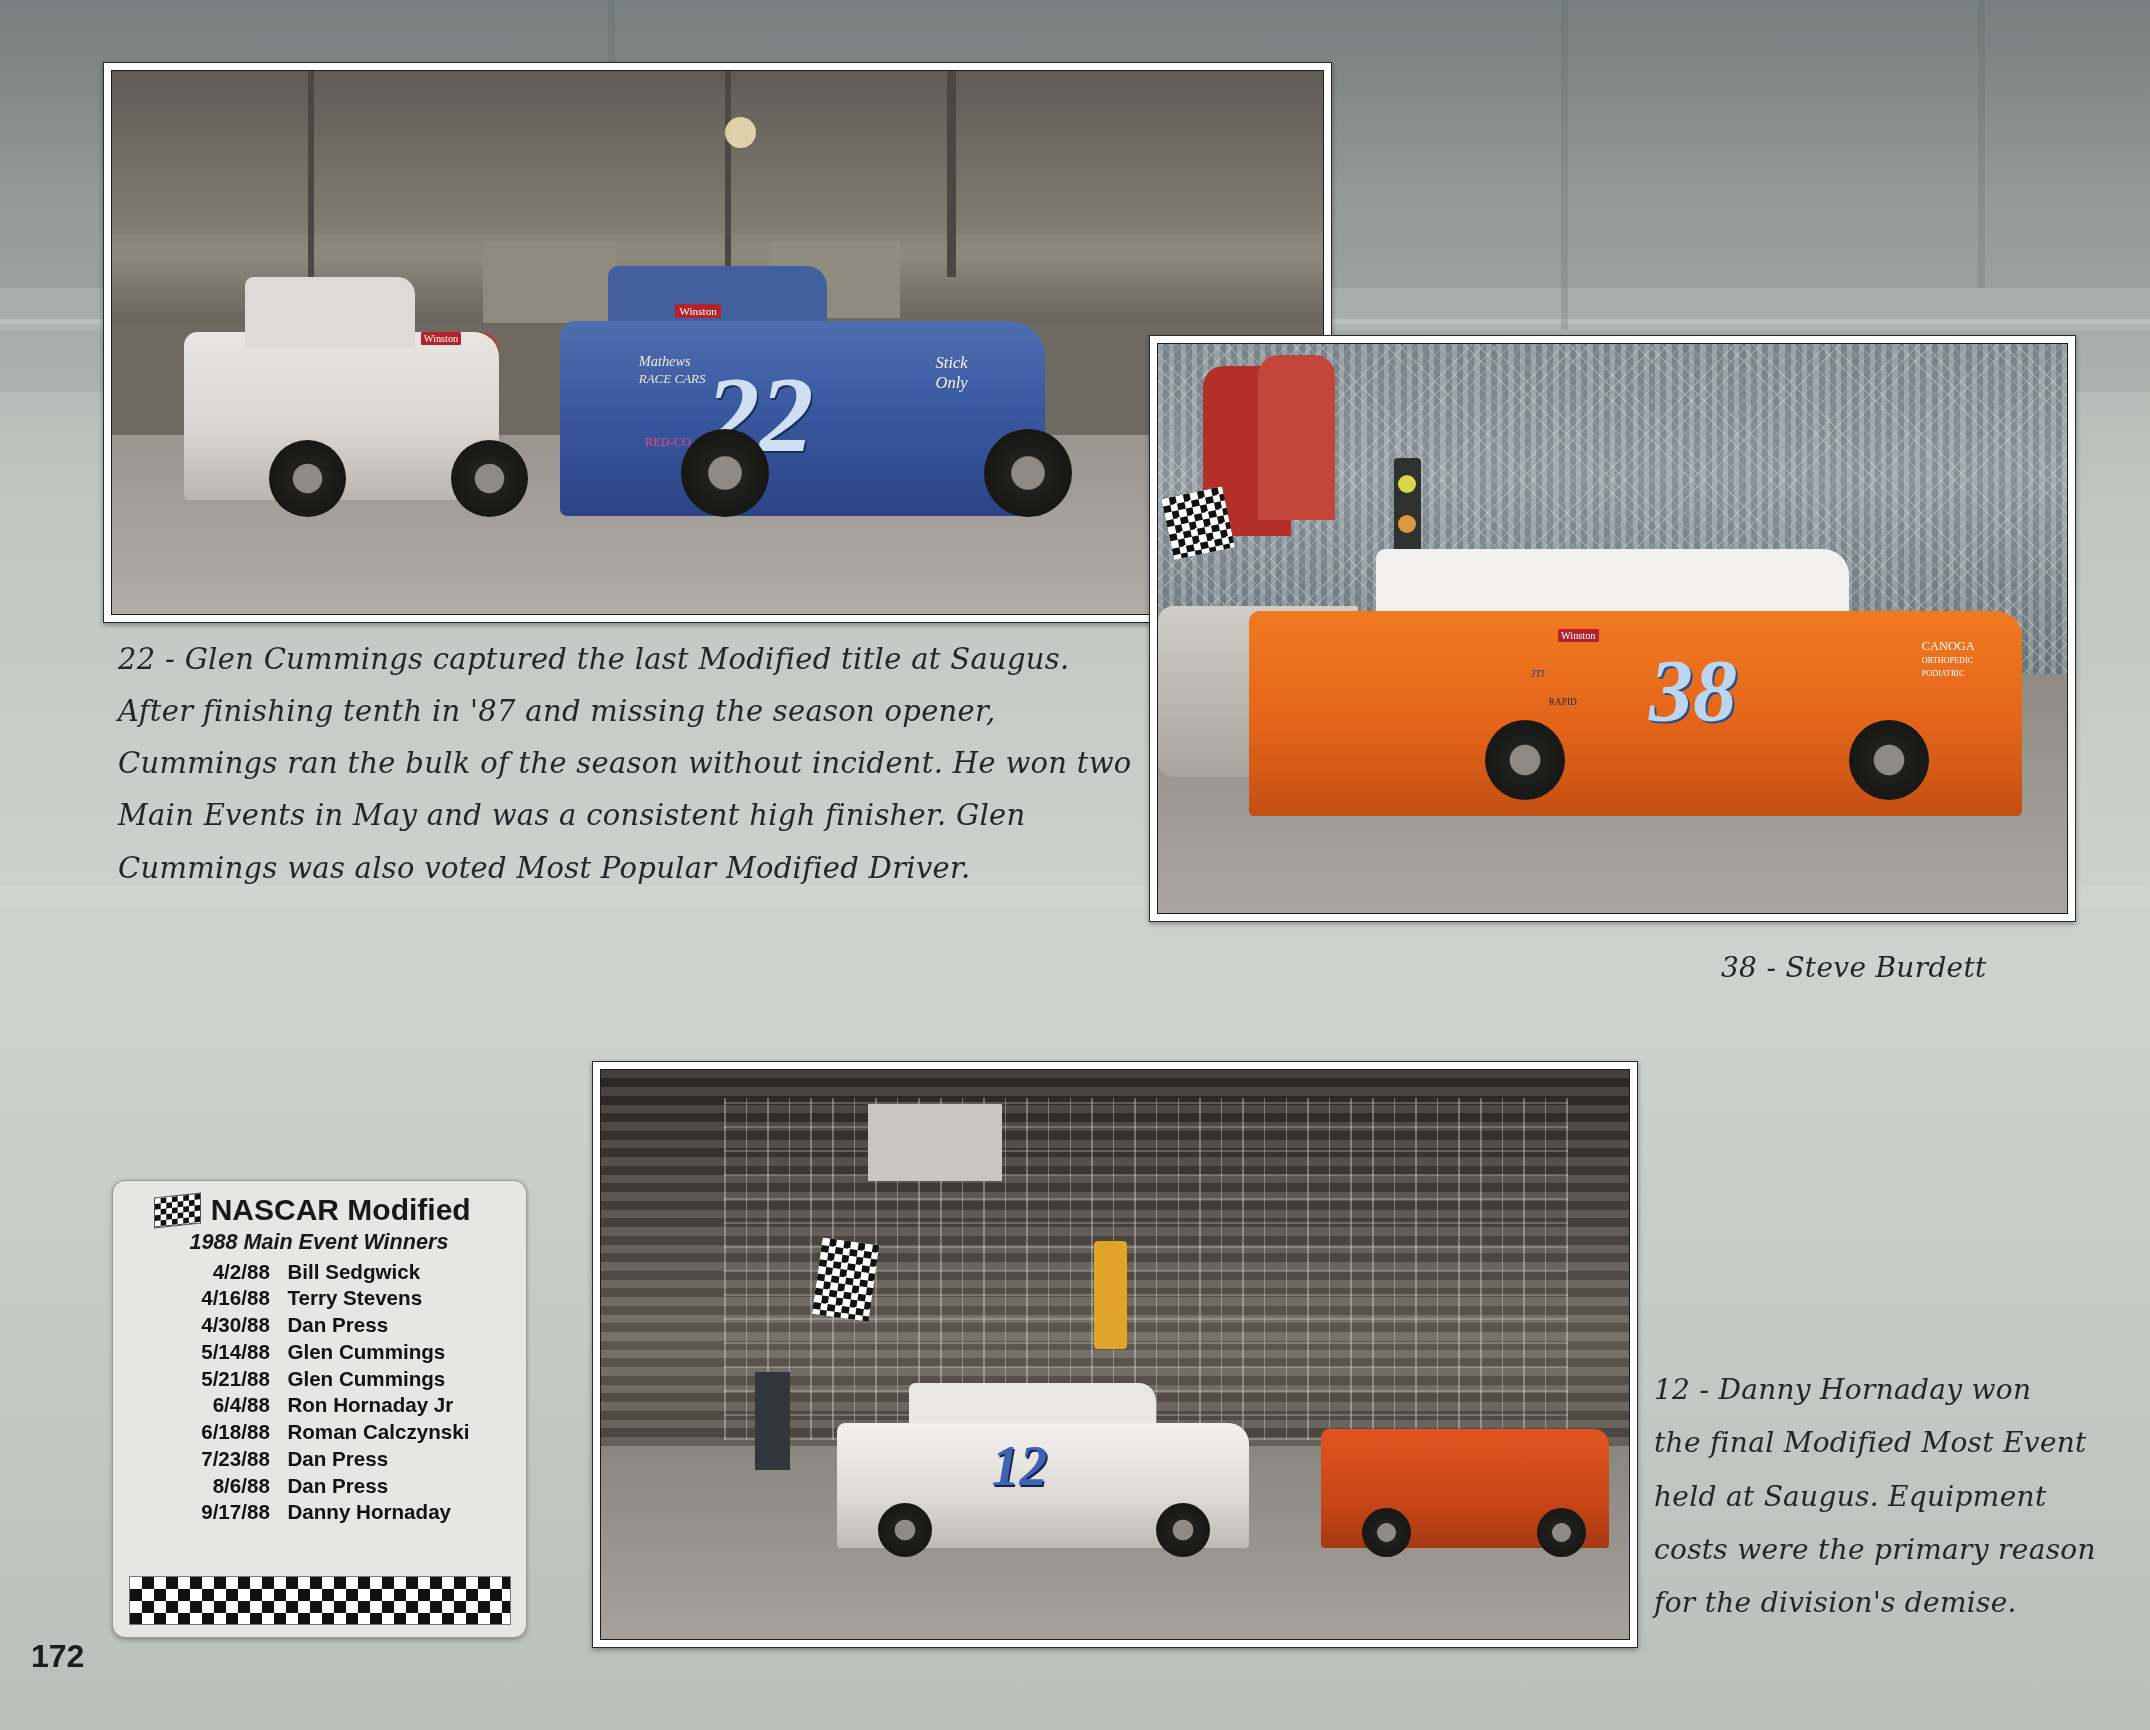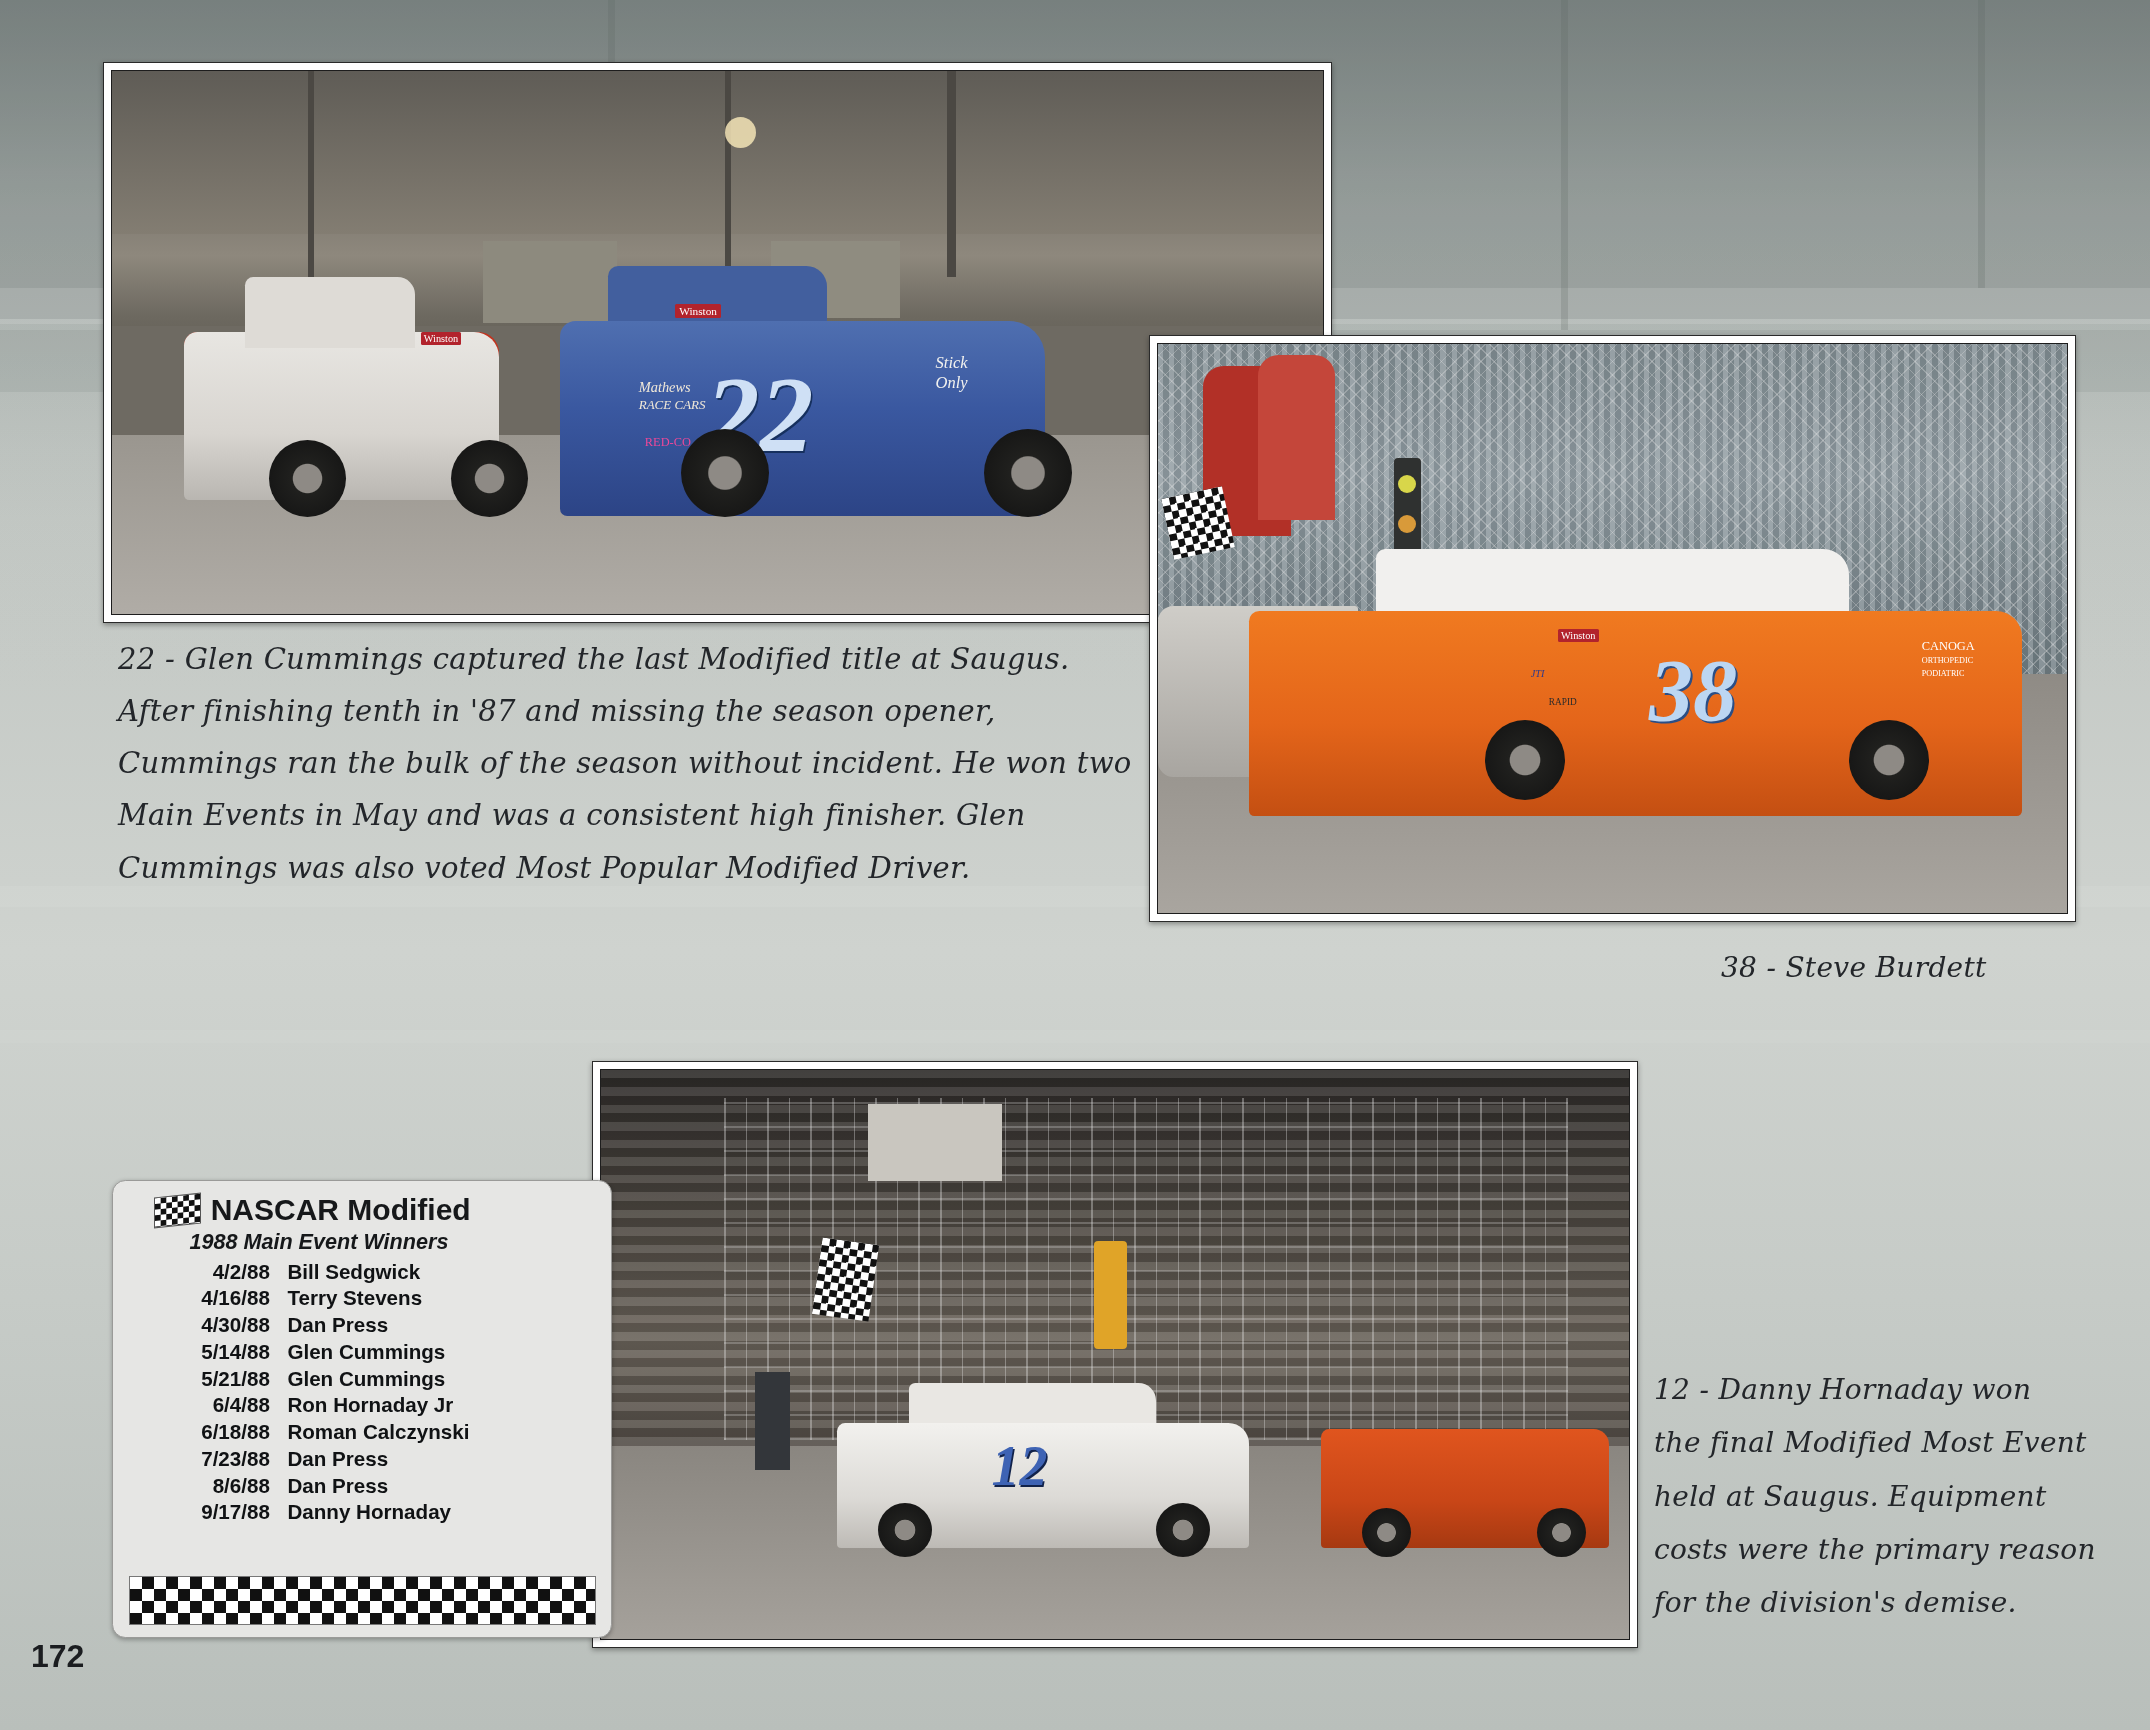--- a/index.html
+++ b/index.html
@@ -184,21 +184,21 @@
   #caption-22 { left: 118px; top: 636px; width: 1030px; font-size: 29px; }
   #caption-38 { left: 1721px; top: 945px; font-size: 28px; }
   #caption-12 { left: 1654px; top: 1326px; width: 469px; font-size: 28px; line-height: 1.72; margin-top: 40px; }
   .script p { margin: 0 0 5.2px 0; }
 
   
   #winners-panel {
     position: absolute;
     left: 112px;
     top: 1180px;
-    width: 500px;
+    width: 415px;
     height: 458px;
     background: #e6e6e4;
     border: 1px solid #9a9a98;
     border-radius: 13.4px;
     box-shadow: 0 1.5px 4.1px rgba(0,0,0,0.28);
     box-sizing: border-box;
     padding: 12.4px 14.4px 10.3px 14.4px;
   }
   .wp-head {
     display: flex;
@@ -297,21 +297,21 @@
 
       <div class="red-stripe"></div>
       <div class="white-car"></div>
       <div class="white-roof"></div>
       <div class="tire" style="left:13%;top:68%;width:77px;height:77px;"></div>
       <div class="tire" style="left:28%;top:68%;width:77px;height:77px;"></div>
 
       <div class="blue-roof"></div>
       <div class="blue-car"></div>
       <div class="car-number" style="left:49%;top:52%;font-size:108px;">22</div>
-      <div class="decal" style="left:43.5%;top:52%;font-size:14.4px;color:#f0e8d8;font-style:italic;margin-top:26px;">Mathews<br><span style="font-size:13px;">RACE CARS</span></div>
+      <div class="decal" style="left:43.5%;top:52%;font-size:14.4px;color:#f0e8d8;font-style:italic;">Mathews<br><span style="font-size:13px;">RACE CARS</span></div>
       <div class="decal" style="left:44%;top:67%;font-size:12.4px;color:#ec4899;">RED-CO</div>
       <div class="decal" style="left:68%;top:52%;font-size:16.5px;color:#f2f2ef;font-style:italic;">Stick<br>Only</div>
       <div class="decal" style="left:46.5%;top:43%;font-size:11.3px;color:#fff;background:#b2232c;padding:1px 4.1px;border-radius:1.5px;">Winston</div>
       <div class="decal" style="left:25.5%;top:48%;font-size:10.3px;color:#fff;background:#b2232c;padding:1px 3.1px;border-radius:1.5px;">Winston</div>
       <div class="tire" style="left:47%;top:66%;width:88px;height:88px;"></div>
       <div class="tire" style="left:72%;top:66%;width:88px;height:88px;"></div>
     </div>
   </div>
 
   <div class="photo" id="photo-38">

